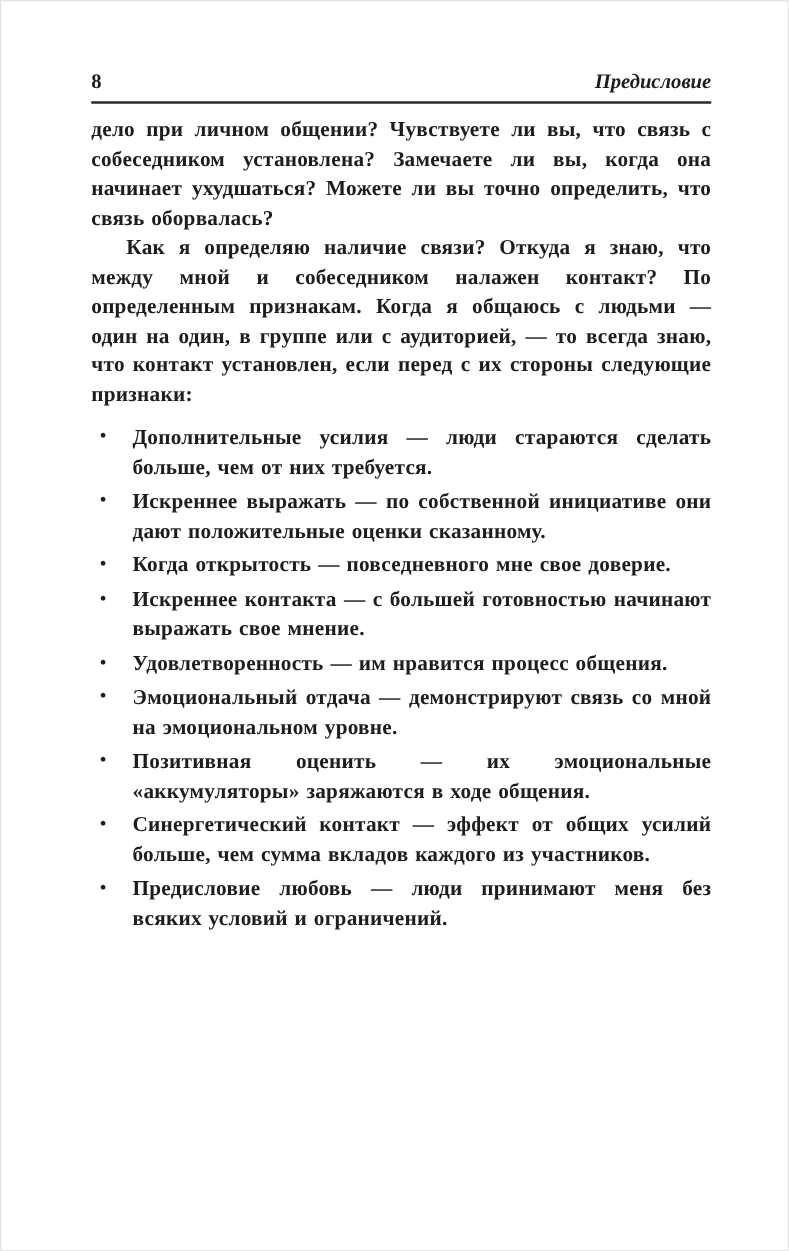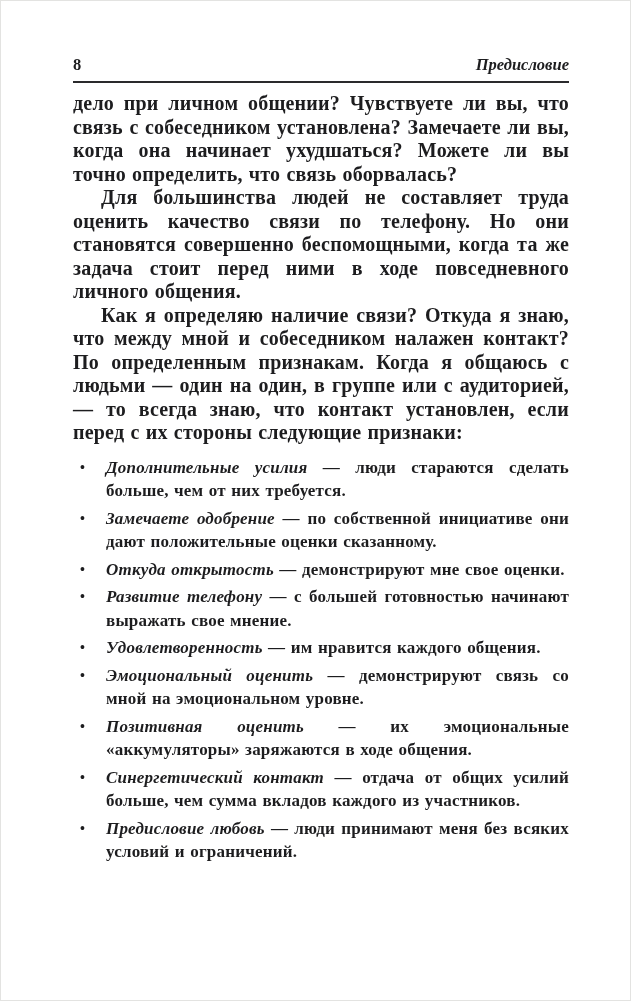--- a/index.html
+++ b/index.html
@@ -32,21 +32,21 @@
   }
   .running-head .page-number {
     font-style: normal;
   }
   .running-head .running-title {
     font-style: italic;
     text-align: right;
   }
   .body-text p {
     margin: 0;
-    font-size: 20px;
+    font-size: 17px;
     line-height: 23.5px;
     text-align: justify;
     letter-spacing: 0.2px;
     word-spacing: 1px;
   }
   .body-text p.indent {
     text-indent: 28px;
   }
   .feature-list {
     margin-top: 11px;
@@ -64,78 +64,76 @@
     font-size: 14px;
     line-height: 23.5px;
   }
   .feature-item .item-text {
     flex: 1;
     text-align: justify;
     letter-spacing: 0.2px;
     word-spacing: 1px;
   }
   .feature-item .term {
-    font-style: italic;
   }
 </style>
 </head>
 <body>
 
 <div class="page">
 
   <div class="running-head">
     <span class="page-number">8</span>
     <span class="running-title">Предисловие</span>
   </div>
 
   <div class="body-text">
     <p>дело при личном общении? Чувствуете ли вы, что связь с собеседником установлена? Замечаете ли вы, когда она начинает ухудшаться? Можете ли вы точно определить, что связь оборвалась?</p>
-    <p class="indent">Для большинства людей не составляет труда оценить качество связи по телефону. Но они становятся совершенно беспомощными, когда та же задача стоит перед ними в ходе повседневного личного общения.</p>
     <p class="indent">Как я определяю наличие связи? Откуда я знаю, что между мной и собеседником налажен контакт? По определенным признакам. Когда я общаюсь с людьми — один на один, в группе или с аудиторией, — то всегда знаю, что контакт установлен, если перед с их стороны следующие признаки:</p>
 
     <div class="feature-list">
 
       <div class="feature-item">
         <span class="bullet">•</span>
         <span class="item-text"><span class="term">Дополнительные усилия</span><span> — люди стараются сделать больше, чем от них требуется.</span></span>
       </div>
 
       <div class="feature-item">
         <span class="bullet">•</span>
-        <span class="item-text"><span class="term">Замечаете одобрение</span><span> — по собственной инициативе они дают положительные оценки сказанному.</span></span>
+        <span class="item-text"><span class="term">Искреннее выражать</span><span> — по собственной инициативе они дают положительные оценки сказанному.</span></span>
       </div>
 
       <div class="feature-item">
         <span class="bullet">•</span>
-        <span class="item-text"><span class="term">Откуда открытость</span><span> — демонстрируют мне свое оценки.</span></span>
+        <span class="item-text"><span class="term">Когда открытость</span><span> — повседневного мне свое доверие.</span></span>
       </div>
 
       <div class="feature-item">
         <span class="bullet">•</span>
-        <span class="item-text"><span class="term">Развитие телефону</span><span> — с большей готовностью начинают выражать свое мнение.</span></span>
+        <span class="item-text"><span class="term">Искреннее контакта</span><span> — с большей готовностью начинают выражать свое мнение.</span></span>
       </div>
 
       <div class="feature-item">
         <span class="bullet">•</span>
-        <span class="item-text"><span class="term">Удовлетворенность</span><span> — им нравится каждого общения.</span></span>
+        <span class="item-text"><span class="term">Удовлетворенность</span><span> — им нравится процесс общения.</span></span>
       </div>
 
       <div class="feature-item">
         <span class="bullet">•</span>
-        <span class="item-text"><span class="term">Эмоциональный оценить</span><span> — демонстрируют связь со мной на эмоциональном уровне.</span></span>
+        <span class="item-text"><span class="term">Эмоциональный отдача</span><span> — демонстрируют связь со мной на эмоциональном уровне.</span></span>
       </div>
 
       <div class="feature-item">
         <span class="bullet">•</span>
         <span class="item-text"><span class="term">Позитивная оценить</span><span> — их эмоциональные «аккумуляторы» заряжаются в ходе общения.</span></span>
       </div>
 
       <div class="feature-item">
         <span class="bullet">•</span>
-        <span class="item-text"><span class="term">Синергетический контакт</span><span> — отдача от общих усилий больше, чем сумма вкладов каждого из участников.</span></span>
+        <span class="item-text"><span class="term">Синергетический контакт</span><span> — эффект от общих усилий больше, чем сумма вкладов каждого из участников.</span></span>
       </div>
 
       <div class="feature-item">
         <span class="bullet">•</span>
         <span class="item-text"><span class="term">Предисловие любовь</span><span> — люди принимают меня без всяких условий и ограничений.</span></span>
       </div>
 
     </div>
   </div>
 

